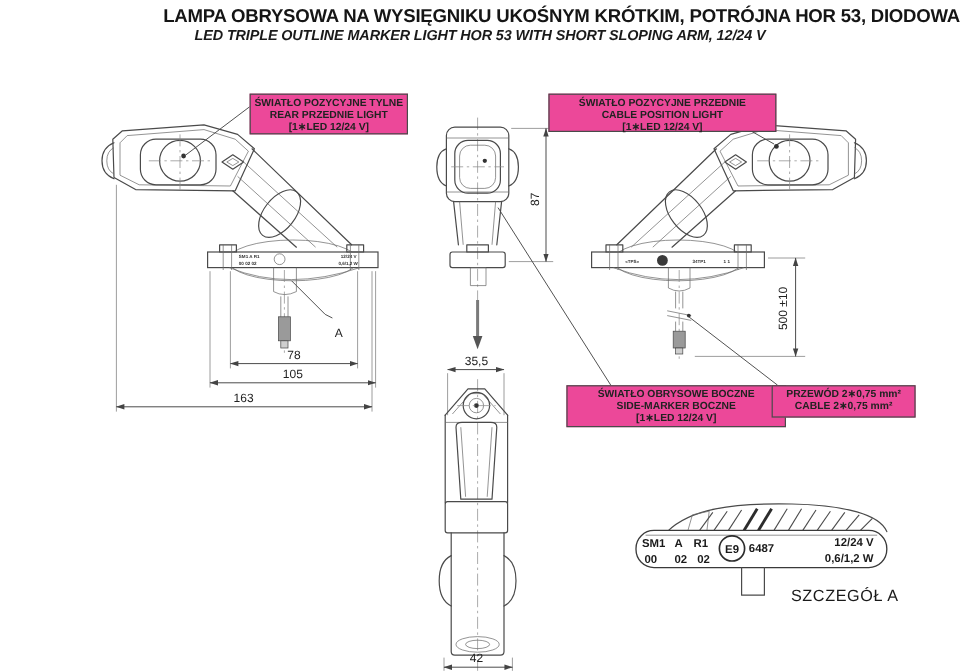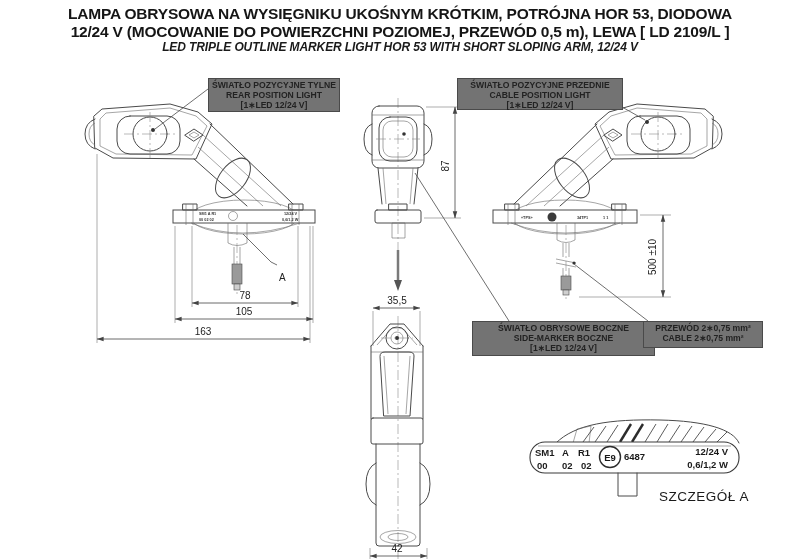--- a/index.html
+++ b/index.html
@@ -1,21 +1,21 @@
 <!DOCTYPE html>
 <html><head>
 <meta charset="utf-8">
 <style>
   html,body{margin:0;padding:0;background:#e8e8e8;}
   .page{position:relative;width:800px;height:560px;background:#ffffff;overflow:hidden;
         font-family:"Liberation Sans",sans-serif;color:#111;}
   .titleblock{position:absolute;top:5px;left:0;width:800px;text-align:center;z-index:3;}
-  .t1{font-size:15.5px;font-weight:bold;letter-spacing:-0.2px;line-height:18px;color:#151515;}
+  .t1{font-size:15.5px;font-weight:bold;letter-spacing:-0.2px;line-height:18px;color:#151515;text-align:right;}
   .t2{font-size:12px;font-weight:bold;letter-spacing:-0.1px;line-height:13.5px;color:#1a1a1a;font-style:italic;}
-  .callout{position:absolute;z-index:3;background:#737373;border:1px solid #4a4a4a;
+  .callout{position:absolute;z-index:3;background:#ec4899;border:1px solid #4a4a4a;
            box-sizing:border-box;text-align:center;font-weight:bold;color:#222;
            font-size:8.6px;line-height:10.2px;padding-top:1px;}
   svg.draw{position:absolute;left:0;top:0;z-index:2;}
   .ol{stroke:#4a4a4a;stroke-width:1;fill:none;stroke-linejoin:round;stroke-linecap:round;}
   .thin{stroke:#6a6a6a;stroke-width:0.6;fill:none;stroke-linejoin:round;}
   .dim{stroke:#444;stroke-width:0.8;fill:none;}
   .ext{stroke:#777;stroke-width:0.6;fill:none;}
   .cl{stroke:#8a8a8a;stroke-width:0.6;fill:none;stroke-dasharray:10 3 2 3;}
   .ldr{stroke:#4a4a4a;stroke-width:0.8;fill:none;}
   .dtx{font-family:"Liberation Sans",sans-serif;font-size:10px;fill:#222;}
@@ -25,21 +25,20 @@
   .hatch{stroke:#4a4a4a;stroke-width:0.9;}
   .hatch-bold{stroke:#2c2c2c;stroke-width:2.4;}
 </style>
 </head>
 <body>
 
 <div class="page">
 
   <header class="titleblock">
     <div class="t1">LAMPA OBRYSOWA NA WYSIĘGNIKU UKOŚNYM KRÓTKIM, POTRÓJNA HOR 53, DIODOWA</div>
-    <div class="t1">12/24 V (MOCOWANIE DO POWIERZCHNI POZIOMEJ, PRZEWÓD 0,5 m), LEWA [ LD 2109/L ]</div>
     <div class="t2">LED TRIPLE OUTLINE MARKER LIGHT HOR 53 WITH SHORT SLOPING ARM, 12/24 V</div>
   </header>
 
   <svg class="draw" width="800" height="560" viewBox="0 0 800 560">
     <defs>
       <marker id="ar" viewBox="0 0 10 8" refX="9.5" refY="4" markerWidth="9" markerHeight="7" orient="auto-start-reverse">
         <path d="M0,0.8 L10,4 L0,7.2 Z" fill="#444"></path>
       </marker>
     </defs>
 
@@ -277,25 +276,25 @@
         <text class="plate-tx" x="728" y="468" text-anchor="end">0,6/1,2 W</text>
       </g>
 
       <path class="ol" d="M618,473 L618,496 L637,496 L637,473"></path>
       <text class="cap-tx" x="704" y="501" text-anchor="middle">SZCZEGÓŁ A</text>
     </g>
   </svg>
 
   <div class="callout" style="left:208px;top:78px;width:132px;height:34px;">
     <div>ŚWIATŁO POZYCYJNE TYLNE</div>
-    <div>REAR POSITION LIGHT</div>
+    <div>REAR PRZEDNIE LIGHT</div>
     <div>[1∗LED 12/24 V]</div>
   </div>
 
-  <div class="callout" style="left:457px;top:78px;width:166px;height:32px;">
+  <div class="callout" style="left:457px;top:78px;width:190px;height:32px;">
     <div>ŚWIATŁO POZYCYJNE PRZEDNIE</div>
     <div>CABLE POSITION LIGHT</div>
     <div>[1∗LED 12/24 V]</div>
   </div>
 
   <div class="callout" style="left:472px;top:321px;width:183px;height:35px;">
     <div>ŚWIATŁO OBRYSOWE BOCZNE</div>
     <div>SIDE-MARKER BOCZNE</div>
     <div>[1∗LED 12/24 V]</div>
   </div>

